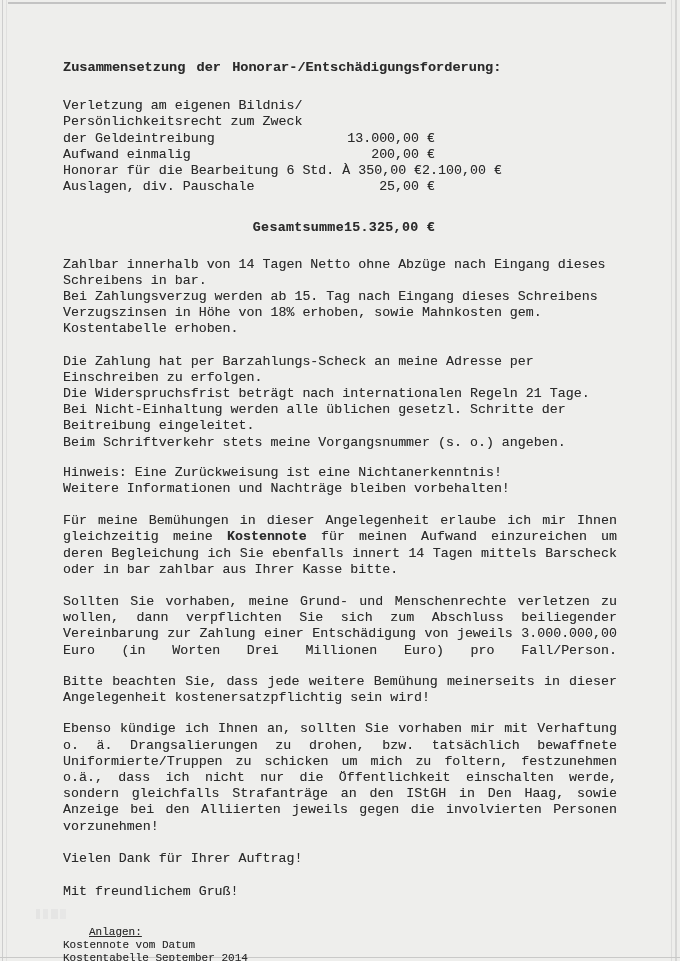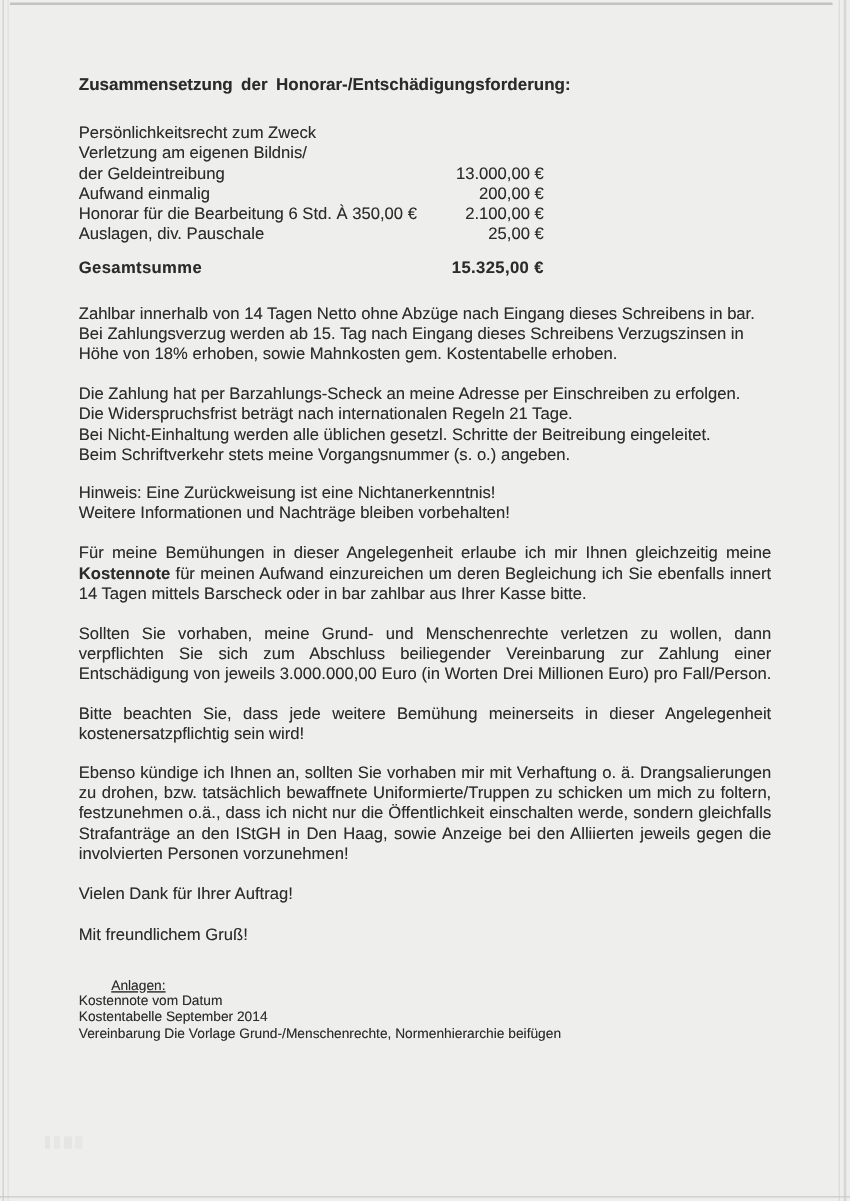--- a/index.html
+++ b/index.html
@@ -1,21 +1,21 @@
 <!DOCTYPE html>
 <html lang="de"><head>
 <meta charset="utf-8">
 <style>
   html,body{margin:0;padding:0;}
   body{background:#e9e9e8;}
   .scan{
     position:relative;
     width:680px;height:961px;
     background:#eeeeec;
-    font-family:Liberation Sans, sans-serif;
+    font-family:Liberation Mono, monospace;
     color:#2b2b2b;
     overflow:hidden;
     text-shadow:0 0 0.5px rgba(70,70,70,0.45);
   }
   
   .edge-top{position:absolute;left:8px;right:14px;top:2px;height:2px;background:#c3c3c3;}
   .edge-left-outer{position:absolute;left:2px;top:0;bottom:0;width:1px;background:#cdcdcd;}
   .edge-left-inner{position:absolute;left:6px;top:0;bottom:0;width:1px;background:#e0e0df;}
   .edge-right-inner{position:absolute;right:8px;top:0;bottom:0;width:1px;background:#dcdcdb;}
   .edge-right-outer{position:absolute;right:3px;top:0;bottom:0;width:2px;background:#d6d6d5;}
@@ -27,23 +27,23 @@
   }
   .heading{
     font-size:13.6px;font-weight:bold;word-spacing:3px;
     margin:0 0 22px 0;
   }
   .fee-table{width:372px;}
   .fee-row{display:flex;justify-content:space-between;}
   .fee-label{white-space:nowrap;}
   .fee-amount{white-space:nowrap;}
   .fee-total{
-    display:flex;justify-content:space-between;
+    display:flex;justify-content:flex-end;
     width:372px;font-weight:bold;letter-spacing:0.3px;
-    margin-top:11px;margin-bottom:20px;
+    margin-top:25px;margin-bottom:20px;
   }
   p{margin:12px 0 16px 0;}
   p.lines{white-space:pre-line;}
   p.just{text-align:justify;}
   p.just-all{text-align:justify;text-align-last:justify;}
   p.m12{margin-bottom:12px;}
   p.m14{margin-bottom:14px;}
   p.m15{margin-bottom:15px;}
   p.m17{margin-bottom:17px;}
   p.m0{margin-bottom:0;}
@@ -67,25 +67,25 @@
   <div class="edge-right-inner"></div>
   <div class="edge-right-outer"></div>
   <div class="edge-bottom"></div>
 
   <div class="content">
 
     <div class="heading">Zusammensetzung der  Honorar-/Entschädigungsforderung:</div>
 
     <div class="fee-table">
       <div class="fee-row">
-        <span class="fee-label">Persönlichkeitsrecht zum Zweck</span>
+        <span class="fee-label">Verletzung am eigenen Bildnis/</span>
         <span class="fee-amount"></span>
       </div>
       <div class="fee-row">
-        <span class="fee-label">Verletzung am eigenen Bildnis/</span>
+        <span class="fee-label">Persönlichkeitsrecht zum Zweck</span>
         <span class="fee-amount"></span>
       </div>
       <div class="fee-row">
         <span class="fee-label">der Geldeintreibung</span>
         <span class="fee-amount">13.000,00 €</span>
       </div>
       <div class="fee-row">
         <span class="fee-label">Aufwand einmalig</span>
         <span class="fee-amount">200,00 €</span>
       </div>

